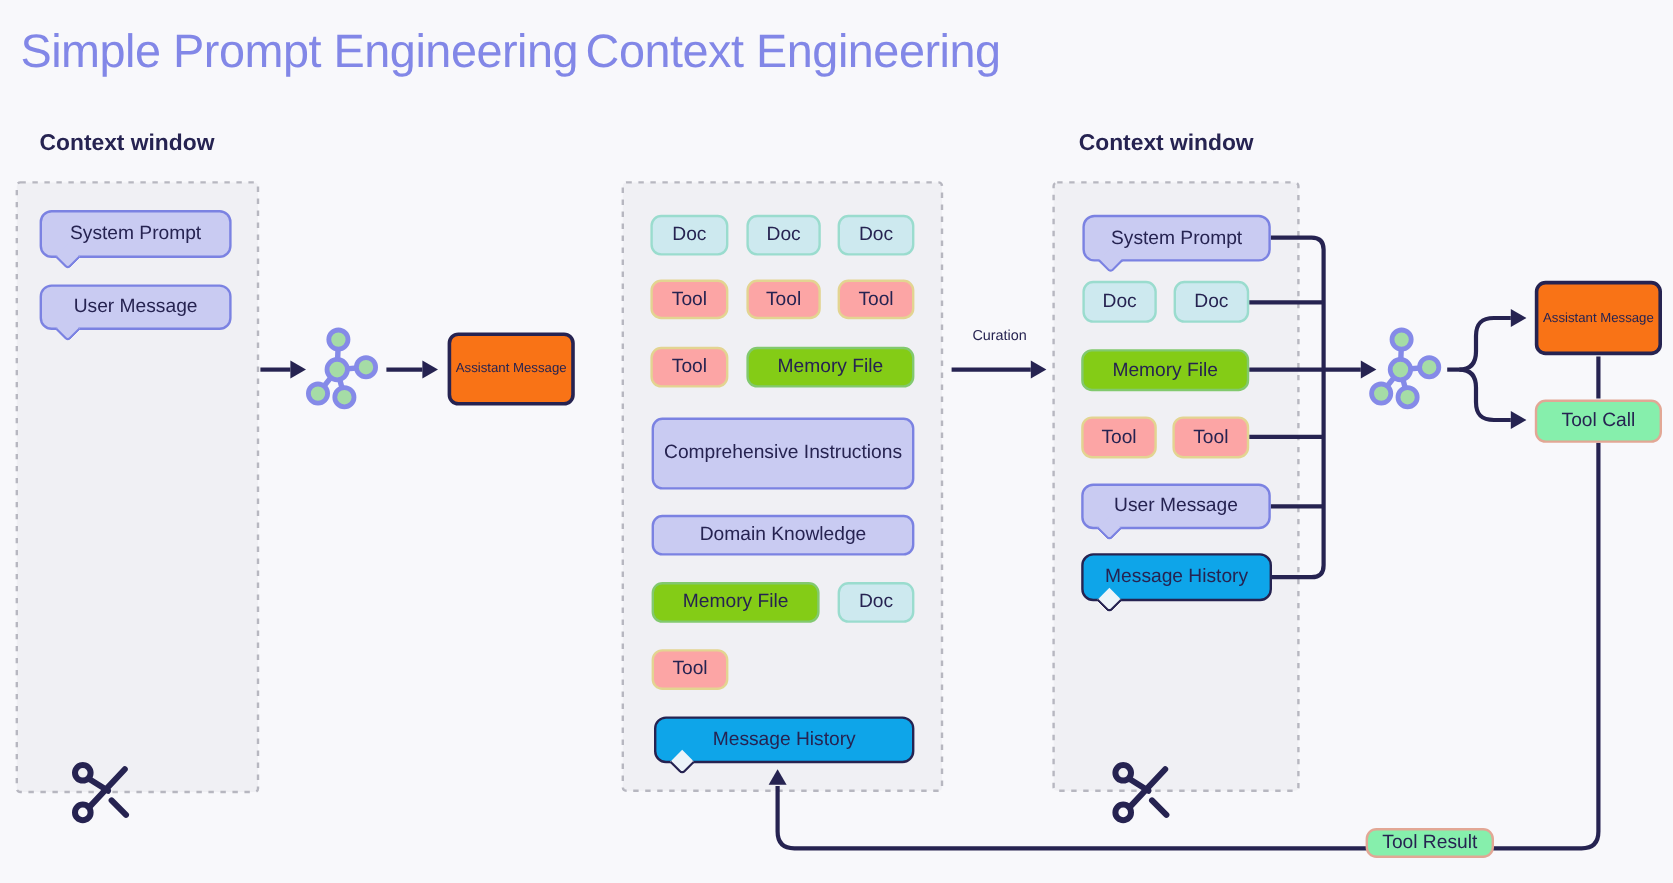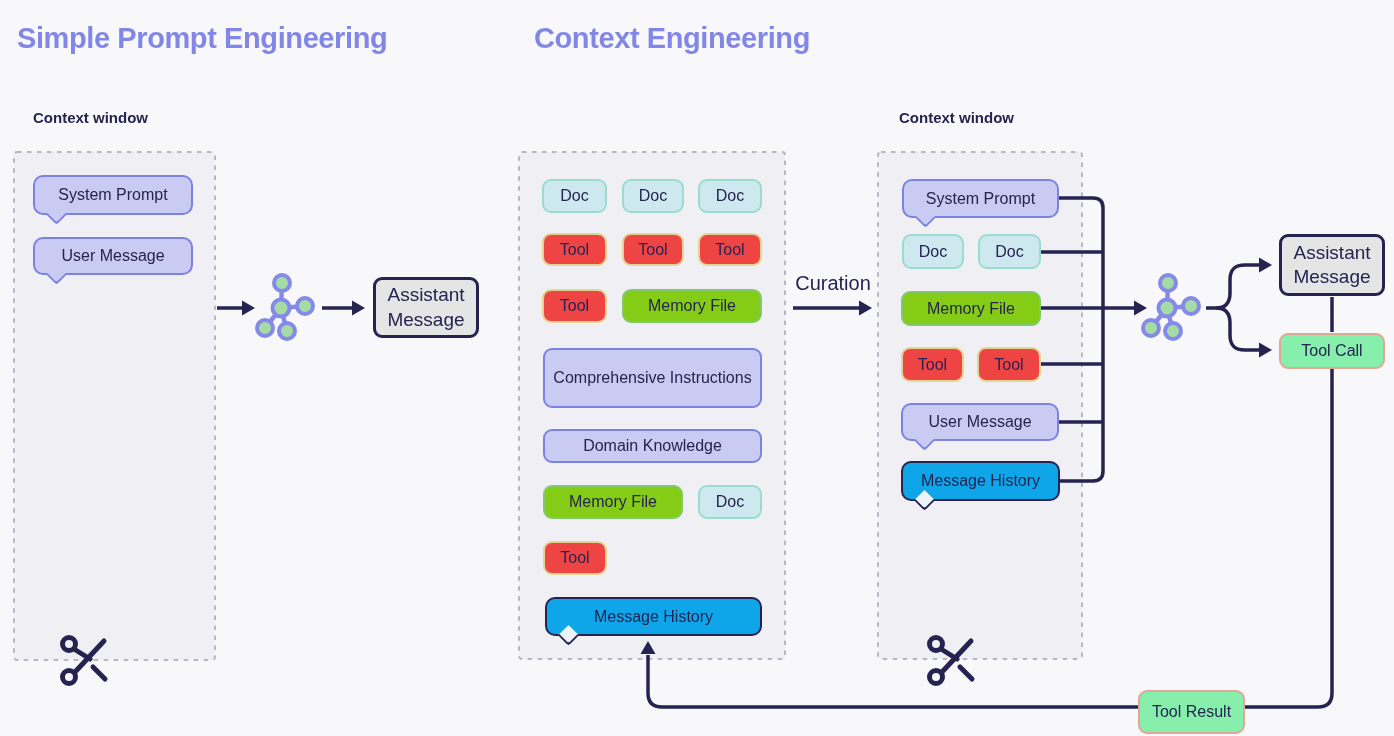--- a/index.html
+++ b/index.html
@@ -10,59 +10,59 @@
   }
   html,body{margin:0;padding:0;background:#f8f8fb;}
   .canvas{
     position:relative;width:1394px;height:736px;overflow:hidden;
     background:#f8f8fb;
     font-family:"Liberation Sans","DejaVu Sans",sans-serif;
     color:var(--navy);
   }
   .layer{position:absolute;left:0;top:0;z-index:1;}
   .title{
-    position:absolute;z-index:2;font-size:29px;font-weight:700;
+    position:absolute;z-index:2;font-size:39px;font-weight:400;
     letter-spacing:-0.4px;color:var(--peri);white-space:nowrap;
   }
   .sec-label{
-    position:absolute;z-index:2;font-size:15px;font-weight:600;
+    position:absolute;z-index:2;font-size:19px;font-weight:600;
     color:var(--navy);white-space:nowrap;
   }
   .small-label{
-    position:absolute;z-index:2;font-size:20px;color:var(--navy);
+    position:absolute;z-index:2;font-size:12px;color:var(--navy);
     text-align:center;white-space:nowrap;
   }
   .chip{
     position:absolute;box-sizing:border-box;z-index:3;
     display:flex;align-items:center;justify-content:center;
     text-align:left;border-radius:9px;font-size:16px;line-height:1.22;
     color:var(--navy);padding:0 4px;
   }
   .doc{background:#cde9ef;border:2.5px solid #9adcce;}
-  .tool{background:#ef4444;border:2.5px solid #e3d491;}
+  .tool{background:#fca5a5;border:2.5px solid #e3d491;}
   .memory{background:#84cc16;border:2.5px solid #82c96e;}
   .lavender{background:#c9cbf2;border:2.5px solid #7b82e2;}
   .toolcall{background:#86efac;border:2.5px solid #e2a795;}
   .bubble-lavender{background:#c9cbf2;border:2.5px solid #7b82e2;border-radius:10px;}
   .bubble-plain{background:#0ea5e9;border:2.5px solid var(--navy);border-radius:10px;}
   .bubble-lavender::after{
     content:'';position:absolute;left:14px;bottom:-8.5px;width:13px;height:13px;
     background:#c9cbf2;border-right:2.5px solid #7b82e2;border-bottom:2.5px solid #7b82e2;
     border-bottom-right-radius:4px;transform:rotate(45deg);
   }
   .bubble-plain::after{
     content:'';position:absolute;left:14px;bottom:-8.5px;width:13px;height:13px;
     background:#edf4f9;border-right:2.5px solid var(--navy);border-bottom:2.5px solid var(--navy);
     border-bottom-right-radius:4px;transform:rotate(45deg);
   }
   .outbox{
     position:absolute;box-sizing:border-box;z-index:3;
-    background:#e5e5e5;border:3px solid var(--navy);border-radius:9px;
+    background:#f97316;border:3px solid var(--navy);border-radius:9px;
     display:flex;align-items:center;justify-content:center;
-    text-align:center;font-size:19px;line-height:1.28;color:var(--navy);
+    text-align:center;font-size:11px;line-height:1.28;color:var(--navy);
   }
   .ln{stroke:var(--navy);stroke-width:3.5;fill:none;}
   .hd{fill:var(--navy);stroke:none;}
   .panel{fill:var(--panel-fill);stroke:var(--panel-stroke);stroke-width:2;stroke-dasharray:4.5 5.5;}
   .node-edge{stroke:#858ae8;stroke-width:4.5;fill:none;}
   .node{fill:#a5dca6;stroke:#858ae8;stroke-width:4;}
   .scissor{stroke:var(--navy);stroke-width:5;fill:none;stroke-linecap:round;}
 </style>
 </head>
 <body>
@@ -129,31 +129,31 @@
     <g>
       <circle class="scissor" cx="936" cy="644" r="6.5"></circle>
       <circle class="scissor" cx="936" cy="677" r="6.5"></circle>
       <path class="scissor" d="M942,672 L971,641"></path>
       <path class="scissor" d="M941,649 L957,659"></path>
       <path class="scissor" d="M960,667 L972,679"></path>
     </g>
   </svg>
 
   <div class="title" style="left:17px;top:22px;">Simple Prompt Engineering</div>
-  <div class="title" style="left:534px;top:22px;">Context Engineering</div>
+  <div class="title" style="left:488px;top:22px;">Context Engineering</div>
 
   <div class="sec-label" style="left:33px;top:109px;">Context window</div>
   <div class="sec-label" style="left:899px;top:109px;">Context window</div>
 
   <div class="small-label" style="left:793px;top:272px;width:80px;">Curation</div>
 
   <div class="outbox" style="left:373px;top:277px;width:106px;height:61px;">Assistant Message</div>
   <div class="outbox" style="left:1279px;top:234px;width:106px;height:62px;">Assistant Message</div>
   <div class="chip toolcall" style="left:1279px;top:333px;width:106px;height:36px;">Tool Call</div>
-  <div class="chip toolcall" style="left:1138px;top:690px;width:107px;height:44px;">Tool Result</div>
+  <div class="chip toolcall" style="left:1138px;top:690px;width:107px;height:25px;">Tool Result</div>
 
 <div class="chip bubble-lavender" style="left: 33px; top: 175px; width: 160px; height: 40px;">System Prompt</div>
     <div class="chip bubble-lavender" style="left: 33px; top: 237px; width: 160px; height: 38px;">User Message</div>
     <div class="chip doc" style="left: 542px; top: 179px; width: 65px; height: 34px;">Doc</div>
     <div class="chip doc" style="left: 622px; top: 179px; width: 62px; height: 34px;">Doc</div>
     <div class="chip doc" style="left: 698px; top: 179px; width: 64px; height: 34px;">Doc</div>
     <div class="chip tool" style="left: 542px; top: 233px; width: 65px; height: 33px;">Tool</div>
     <div class="chip tool" style="left: 622px; top: 233px; width: 62px; height: 33px;">Tool</div>
     <div class="chip tool" style="left: 698px; top: 233px; width: 64px; height: 33px;">Tool</div>
     <div class="chip tool" style="left: 542px; top: 289px; width: 65px; height: 34px;">Tool</div>

